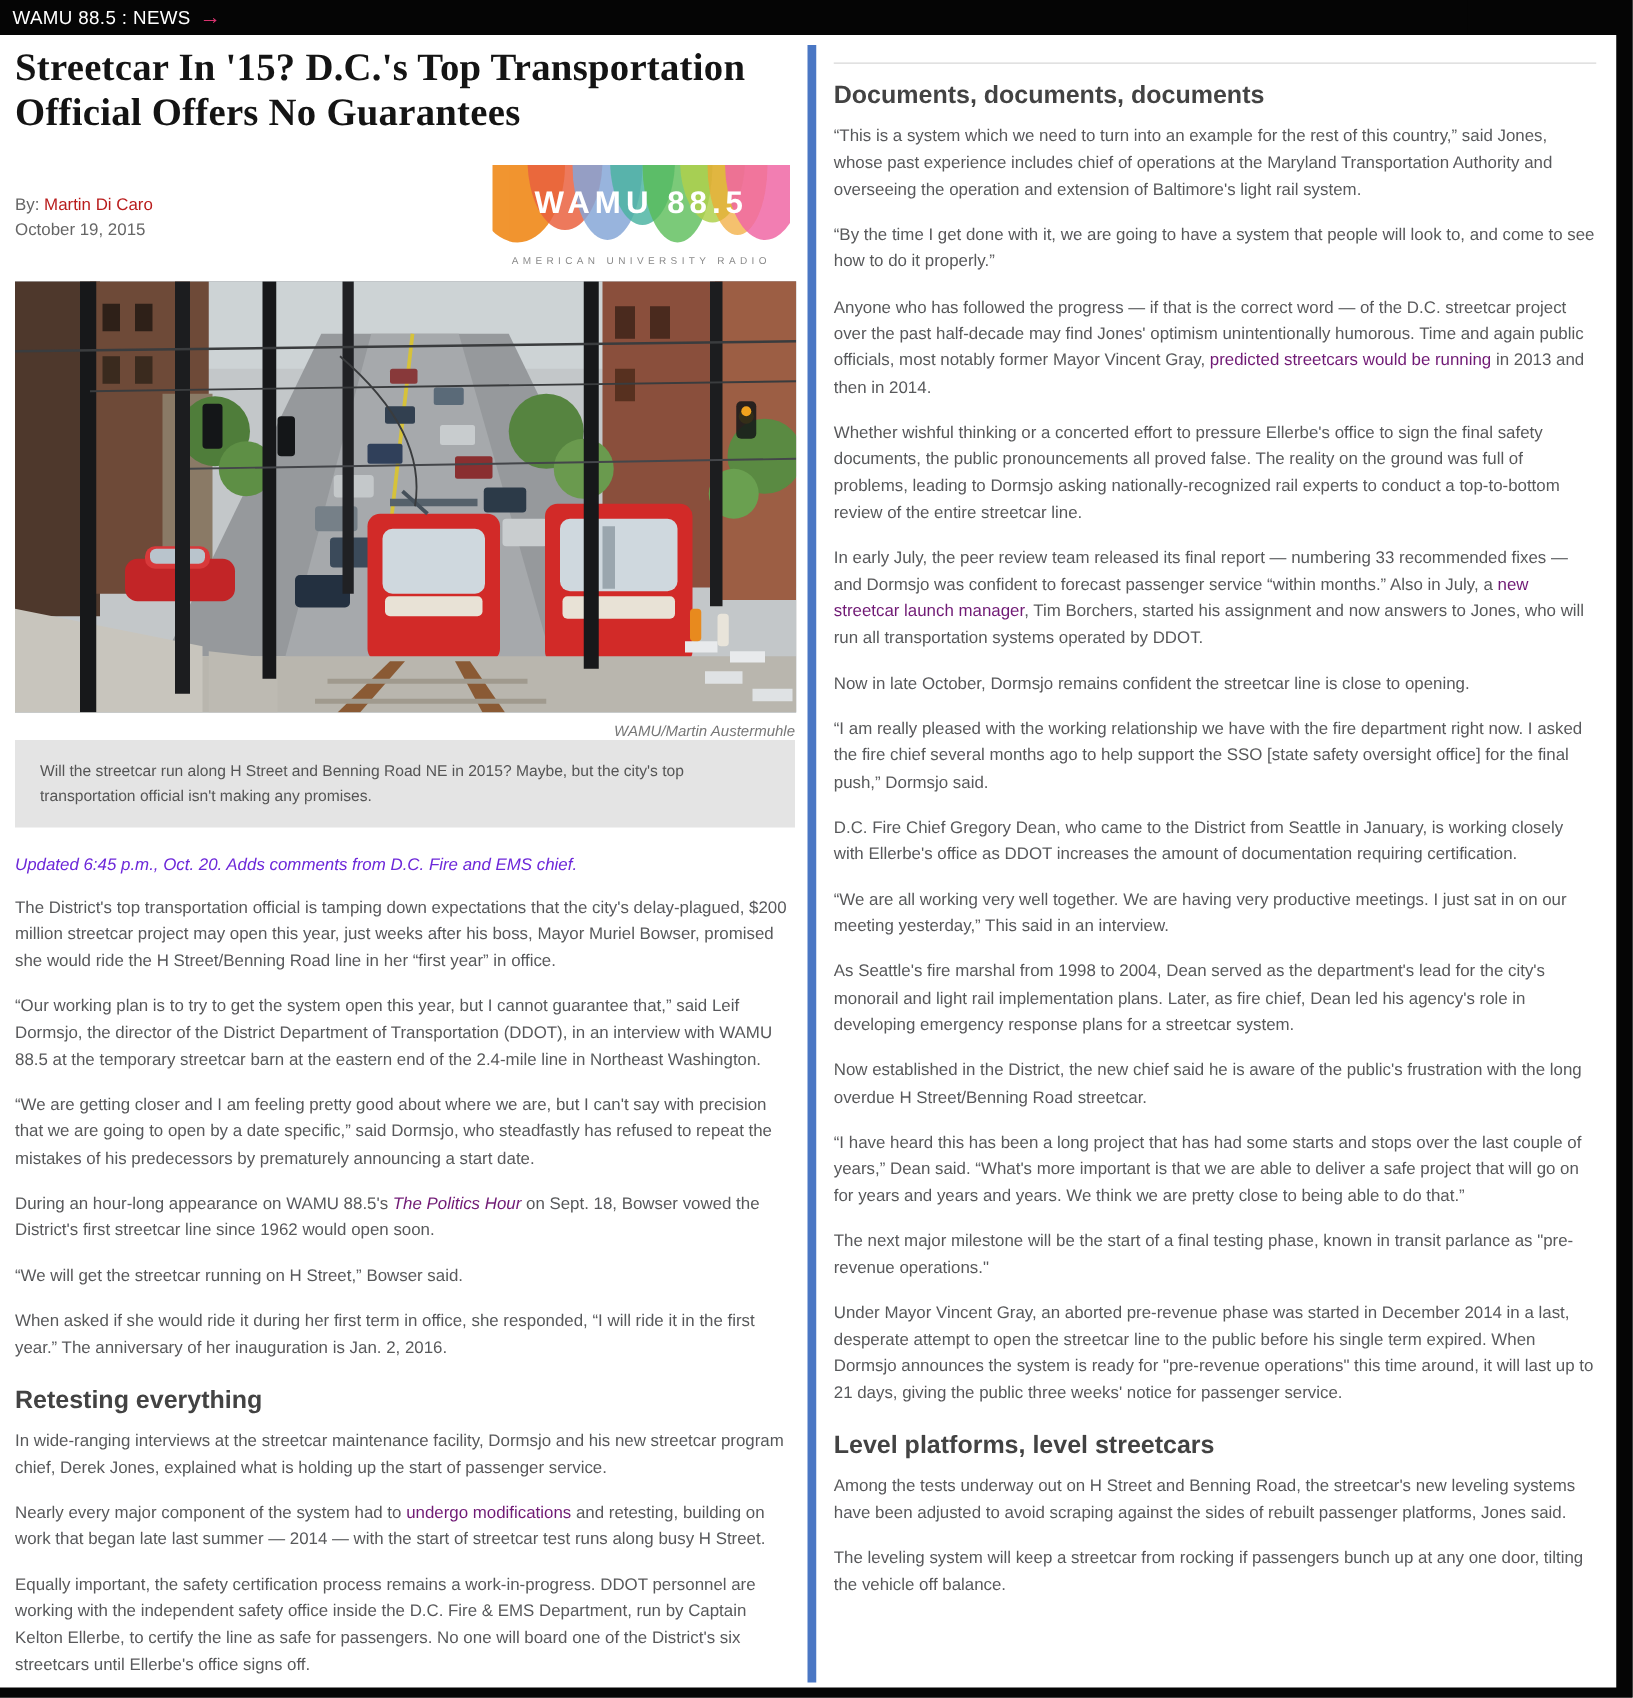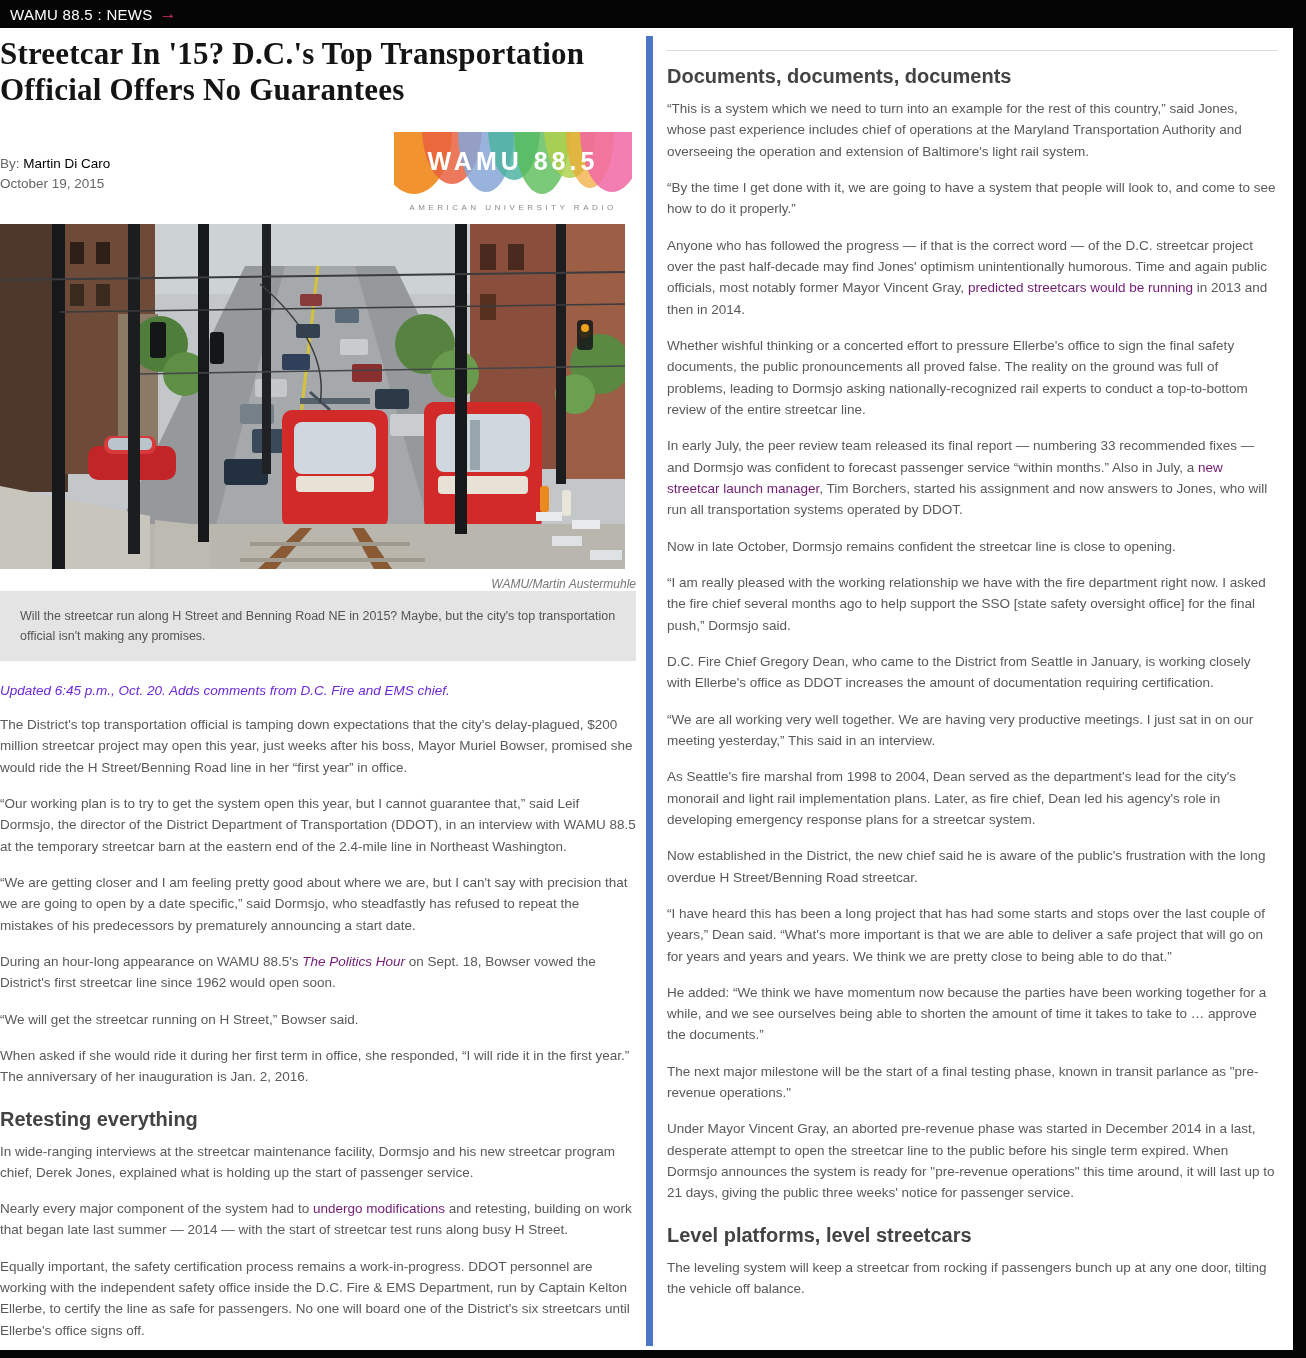--- a/index.html
+++ b/index.html
@@ -8,32 +8,32 @@
   .page { position:relative; width:1306px; height:1358px; background:#050505; overflow:hidden; }
 
   .topbar { position:absolute; top:0; left:0; width:1174px; height:28px; background:#050505;
             display:flex; align-items:center; padding-left:10px; }
   .topbar-label { color:#ffffff; font-size:15px; letter-spacing:0.3px; }
   .topbar-arrow { color:#d8336f; font-size:17px; font-weight:bold; margin-left:7px; }
 
   .content { position:absolute; top:28px; left:0; width:1293px; height:1322px; background:#ffffff;
              display:flex; }
 
-  .left-col { width:646px; padding:4px 10px 0 0; }
+  .left-col { width:646px; padding:4px 10px 0 12px; }
   .divider { width:7px; background:#4a77c4; margin:8px 0 4px 0; }
   .right-col { flex:1; padding:0 16px 0 14px; }
   .right-rule { border-top:1px solid #d7d7d7; margin-top:22px; }
 
   .headline { font-family:"Liberation Serif", serif; font-size:31px; line-height:1.16;
               color:#141414; font-weight:bold; margin:4px 0 24px 0; letter-spacing:0.2px; }
 
   .byline-row { display:flex; justify-content:space-between; align-items:flex-start; margin-bottom:12px; }
   .byline-left { padding-top:22px; font-size:13.5px; color:#666; line-height:1.5; }
   .byline-prefix { color:#666; }
-  .byline-author { color:#000000; text-decoration:none; }
+  .byline-author { color:#b91c1c; text-decoration:none; }
   .article-date { color:#666; }
 
   .logo-box { width:238px; margin-right:4px; text-align:center; }
   .logo-sub { font-size:8px; letter-spacing:3.5px; color:#8a8a8a; margin-top:3px; white-space:nowrap; }
 
   .photo-frame { width:625px; height:345px; overflow:hidden; background:#9aa0a4; }
   .photo-frame svg { display:block; width:100%; height:100%; }
 
   .photo-credit { font-size:12px; font-style:italic; color:#777; text-align:right; margin:8px 0 0 0; }
 
@@ -216,22 +216,22 @@
           <p class="article-paragraph">Anyone who has followed the progress — if that is the correct word — of the D.C. streetcar project over the past half-decade may find Jones' optimism unintentionally humorous. Time and again public officials, most notably former Mayor Vincent Gray, <a class="inline-link">predicted streetcars would be running</a> in 2013 and then in 2014.</p>
           <p class="article-paragraph">Whether wishful thinking or a concerted effort to pressure Ellerbe's office to sign the final safety documents, the public pronouncements all proved false. The reality on the ground was full of problems, leading to Dormsjo asking nationally-recognized rail experts to conduct a top-to-bottom review of the entire streetcar line.</p>
           <p class="article-paragraph">In early July, the peer review team released its final report — numbering 33 recommended fixes — and Dormsjo was confident to forecast passenger service “within months.” Also in July, a <a class="inline-link">new streetcar launch manager</a>, Tim Borchers, started his assignment and now answers to Jones, who will run all transportation systems operated by DDOT.</p>
           <p class="article-paragraph">Now in late October, Dormsjo remains confident the streetcar line is close to opening.</p>
           <p class="article-paragraph">“I am really pleased with the working relationship we have with the fire department right now. I asked the fire chief several months ago to help support the SSO [state safety oversight office] for the final push,” Dormsjo said.</p>
           <p class="article-paragraph">D.C. Fire Chief Gregory Dean, who came to the District from Seattle in January, is working closely with Ellerbe's office as DDOT increases the amount of documentation requiring certification.</p>
           <p class="article-paragraph">“We are all working very well together. We are having very productive meetings. I just sat in on our meeting yesterday,” This said in an interview.</p>
           <p class="article-paragraph">As Seattle's fire marshal from 1998 to 2004, Dean served as the department's lead for the city's monorail and light rail implementation plans. Later, as fire chief, Dean led his agency's role in developing emergency response plans for a streetcar system.</p>
           <p class="article-paragraph">Now established in the District, the new chief said he is aware of the public's frustration with the long overdue H Street/Benning Road streetcar.</p>
           <p class="article-paragraph">“I have heard this has been a long project that has had some starts and stops over the last couple of years,” Dean said. “What's more important is that we are able to deliver a safe project that will go on for years and years and years. We think we are pretty close to being able to do that.”</p>
-          <p class="article-paragraph">He added: “We think we have momentum now because the parties have been working together for a while, and we see ourselves being able to shorten the amount of time it takes to take to … approve the documents.”</p>
           <p class="article-paragraph">The next major milestone will be the start of a final testing phase, known in transit parlance as "pre-revenue operations."</p>
           <p class="article-paragraph">Under Mayor Vincent Gray, an aborted pre-revenue phase was started in December 2014 in a last, desperate attempt to open the streetcar line to the public before his single term expired. When Dormsjo announces the system is ready for "pre-revenue operations" this time around, it will last up to 21 days, giving the public three weeks' notice for passenger service.</p>
           <h2 class="section-heading">Level platforms, level streetcars</h2>
+          <p class="article-paragraph">Among the tests underway out on H Street and Benning Road, the streetcar's new leveling systems have been adjusted to avoid scraping against the sides of rebuilt passenger platforms, Jones said.</p>
           <p class="article-paragraph">The leveling system will keep a streetcar from rocking if passengers bunch up at any one door, tilting the vehicle off balance.</p>
         </div>
     </div>
 
   </div>
 </div>
 
 </body></html>

